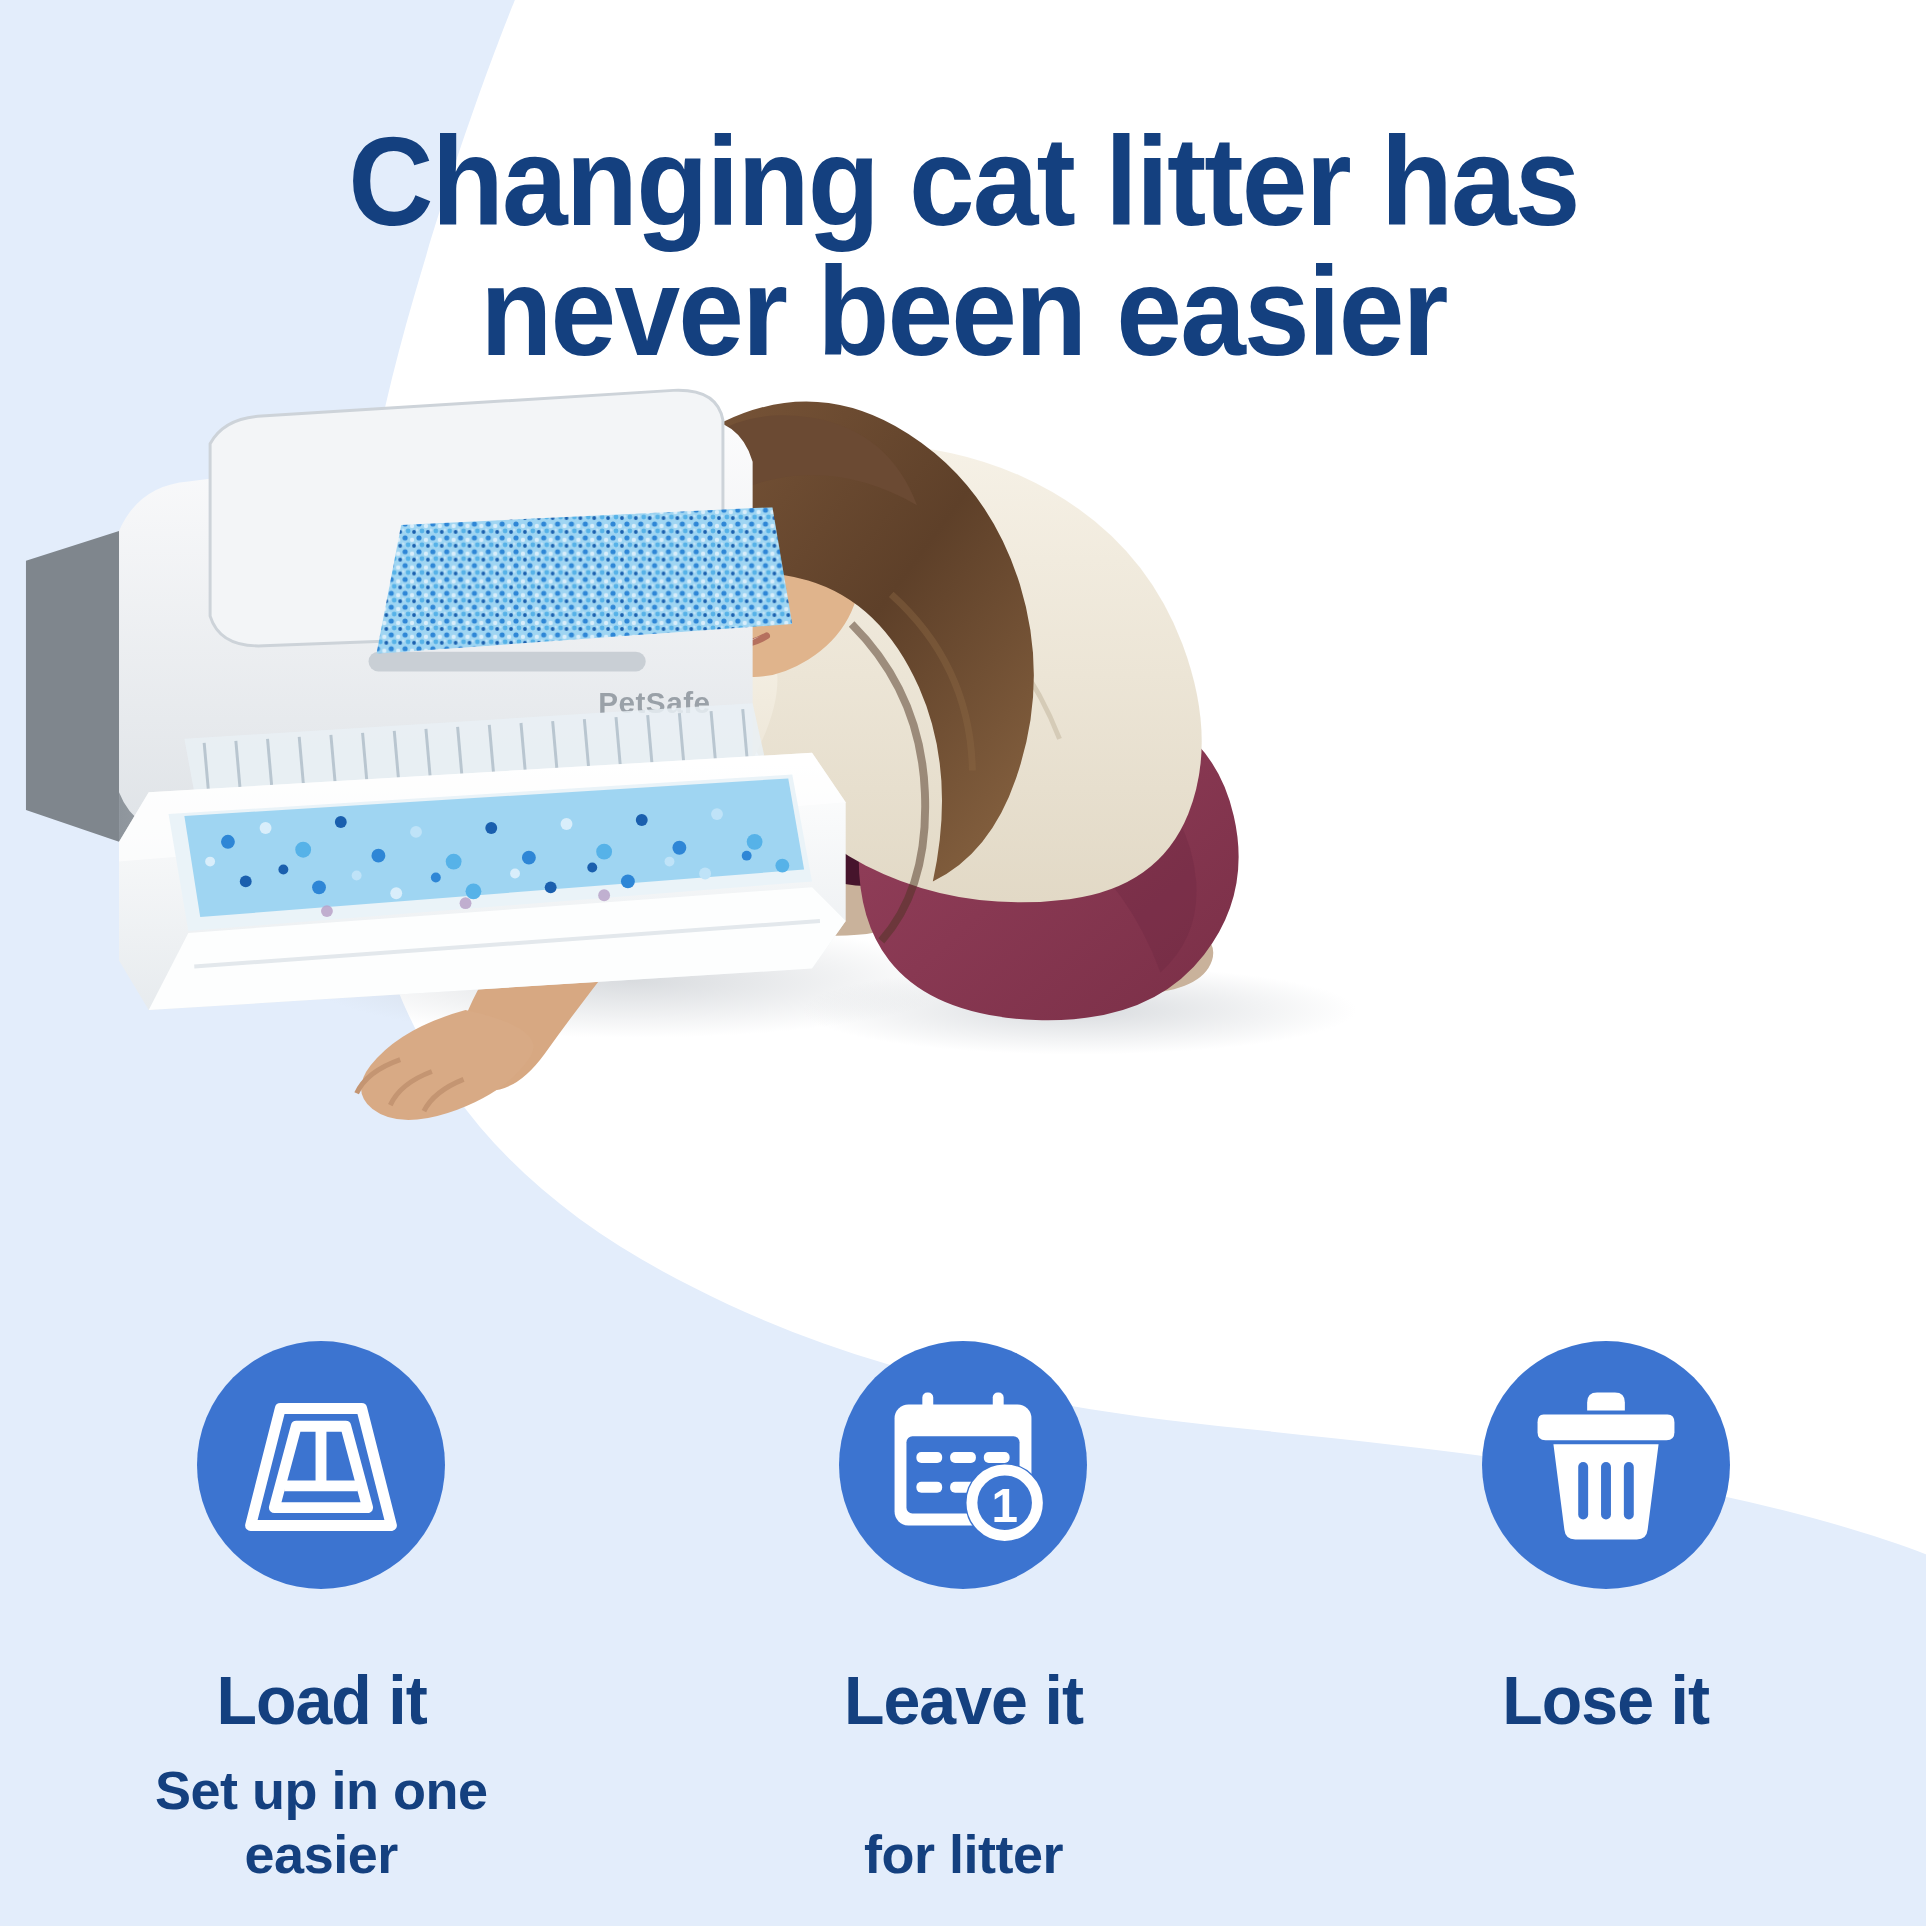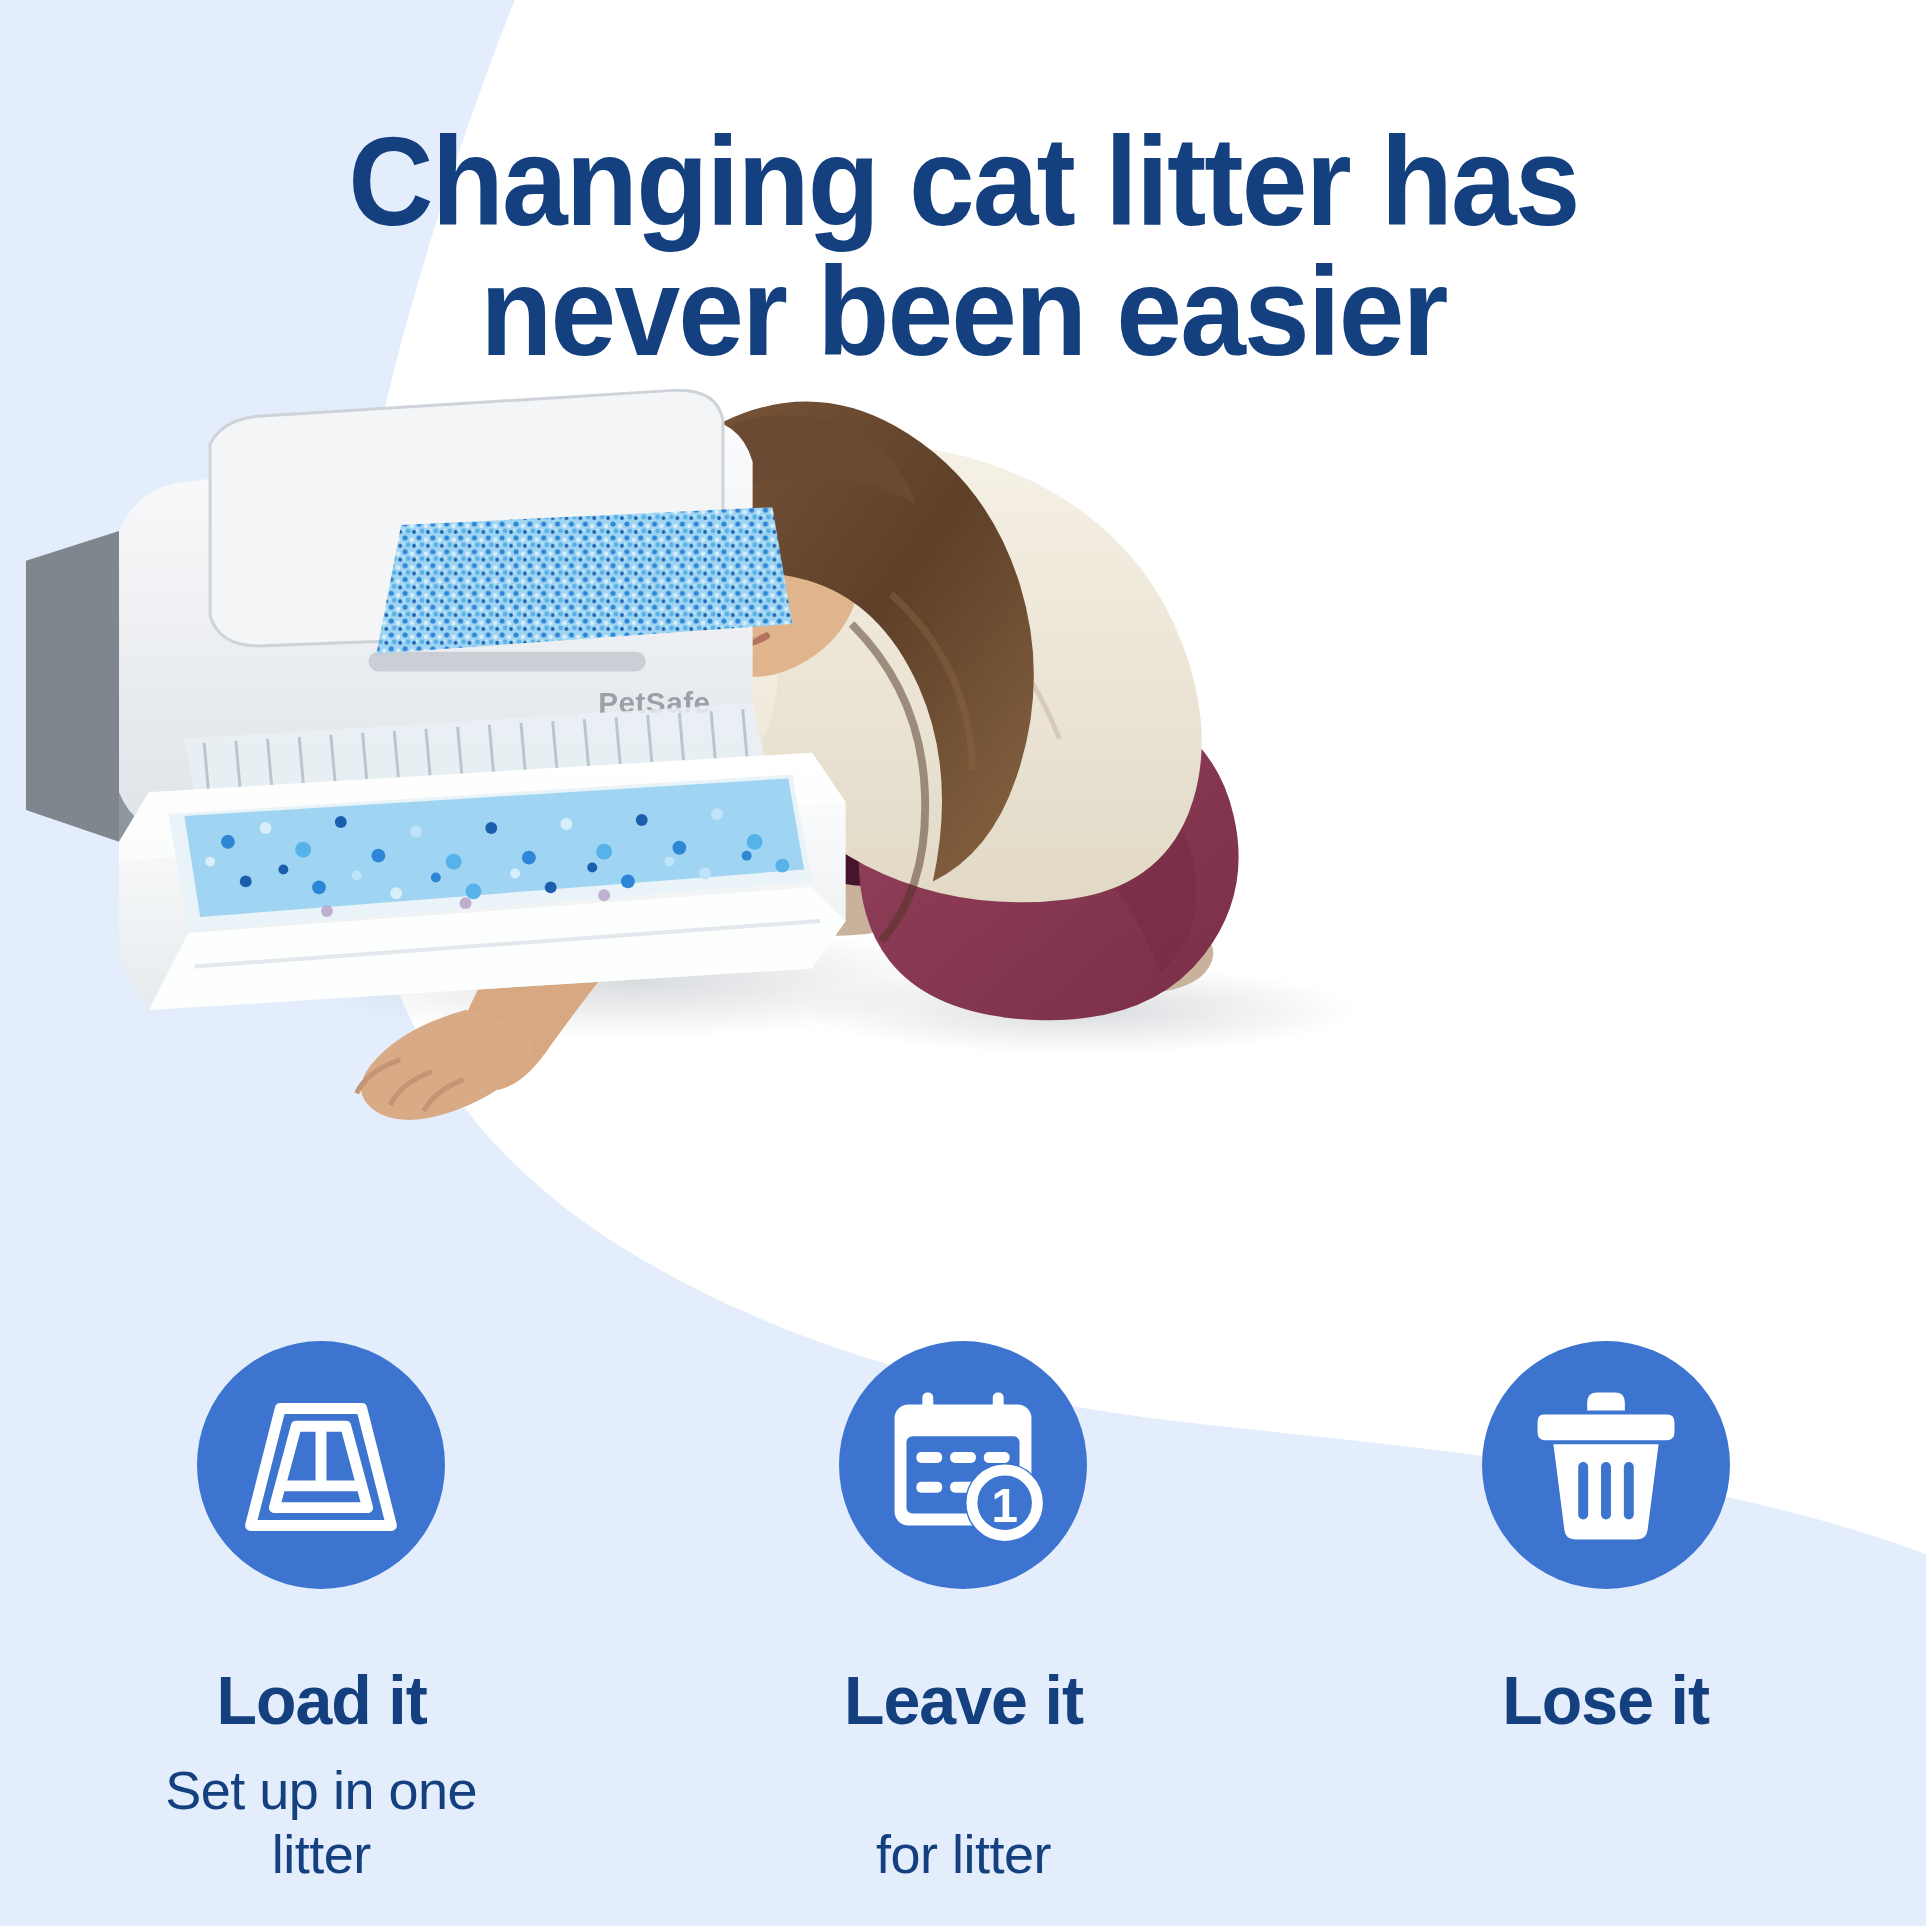--- a/index.html
+++ b/index.html
@@ -54,21 +54,21 @@
     line-height:1;
     transform:scaleX(0.96);
   }
   .feature-desc {
     margin-top:24px;
     color:#14407F;
     font-size:54px;
     line-height:1.18;
     text-align:center;
     max-width:525px;
-    font-weight:normal;
+    font-weight:bold;
     letter-spacing:-0.5px;
   }
 </style>
 </head>
 <body>
 
 <div id="stage">
 
   <div class="bg-base"></div>
 
@@ -298,21 +298,21 @@
             <path d="M84,68 L166,68 L196,186 L54,186 Z"></path>
             <path d="M100,86 L150,86 L172,168 L78,168 Z"></path>
             <path d="M88,146 L162,146"></path>
             <path d="M125,90 L125,146"></path>
           </g>
         </svg>
       </div>
       <div class="feature-title">Load it</div>
       <div class="feature-desc">
         <span>Set up in one</span><br>
-        <span>litter</span>
+        <span>easier</span>
       </div>
     </div>
 
     <div class="feature">
       <div class="feature-icon-wrap">
         <svg viewBox="0 0 250 250">
           <circle cx="125" cy="125" r="125" fill="#3C74D0"></circle>
 
           <rect x="84" y="52" width="11" height="26" rx="5" fill="#FFFFFF"></rect>
           <rect x="155" y="52" width="11" height="26" rx="5" fill="#FFFFFF"></rect>

